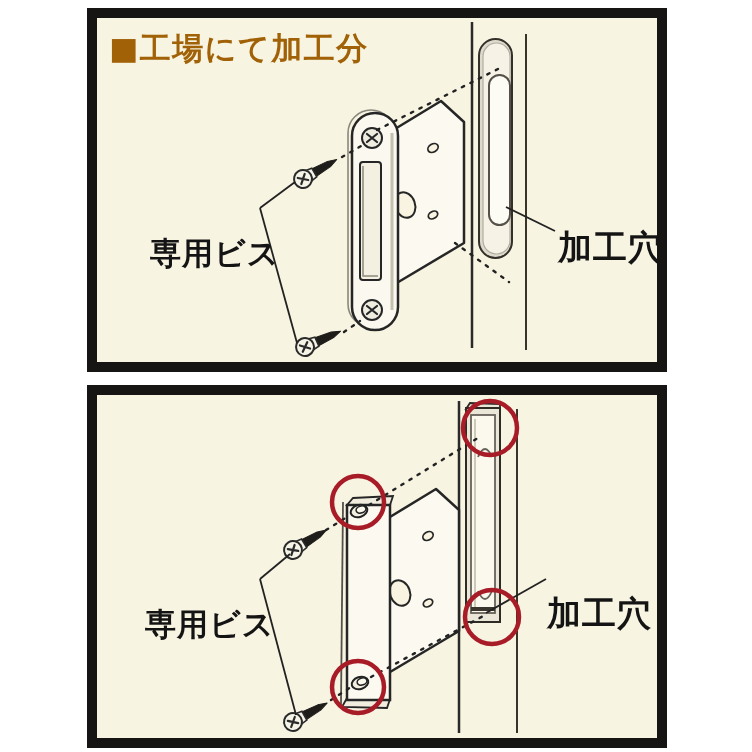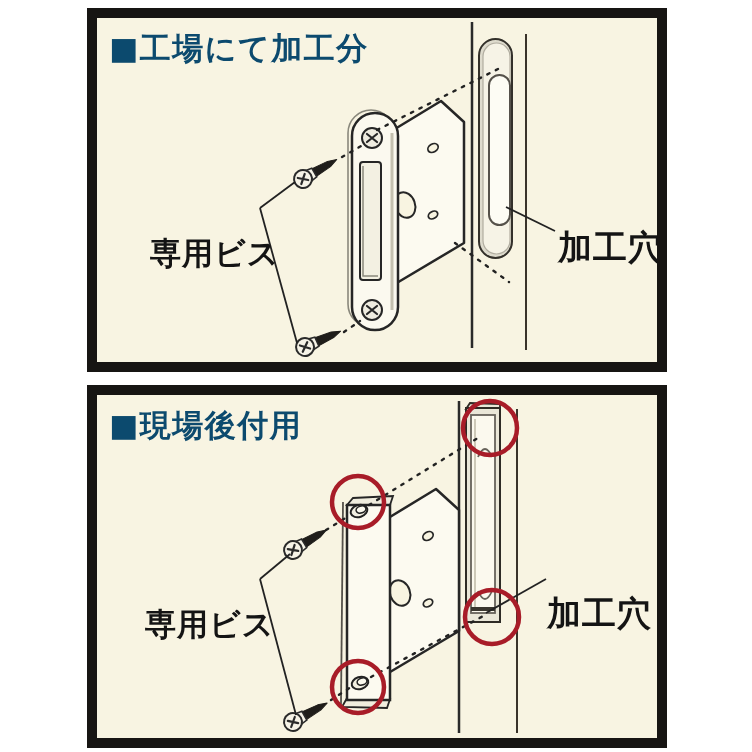--- a/index.html
+++ b/index.html
@@ -2,21 +2,21 @@
 <html><head>
 <meta charset="utf-8">
 <style>
   html,body{margin:0;padding:0;background:#ffffff;}
   .stage{position:relative;width:752px;height:752px;background:#ffffff;overflow:hidden;
          font-family:"DejaVu Sans","Liberation Sans",sans-serif;}
   .panel{position:absolute;left:87px;width:580px;box-sizing:border-box;
          border:10px solid #171513;background:#f8f4e2;}
   .panel-top{top:8px;height:364px;}
   .panel-bottom{top:385px;height:363px;}
-  .panel-title{position:absolute;left:12px;top:10px;color:#0c4a6e;
+  .panel-title{position:absolute;left:12px;top:10px;color:#a16207;
                font-size:31px;font-weight:700;letter-spacing:1.5px;white-space:nowrap;}
   svg.diagram{position:absolute;left:0;top:0;display:block;}
   svg text{fill:#141414;font-weight:600;letter-spacing:1px;
            font-family:"DejaVu Sans","Liberation Sans",sans-serif;}
 </style>
 </head>
 <body>
 
 <div class="stage">
 
@@ -150,16 +150,15 @@
       <g fill="none" stroke="#a81c28" stroke-width="4.5">
         <circle cx="261" cy="107" r="26"></circle>
         <circle cx="261" cy="292" r="26"></circle>
         <circle cx="393" cy="33" r="27"></circle>
         <circle cx="395" cy="222" r="27"></circle>
       </g>
 
       <text x="48" y="240" font-size="31">専用ビス</text>
       <text x="450" y="230" font-size="34">加工穴</text>
     </svg>
-    <div class="panel-title">■現場後付用</div>
   </section>
 
 </div>
 
 </body></html>

